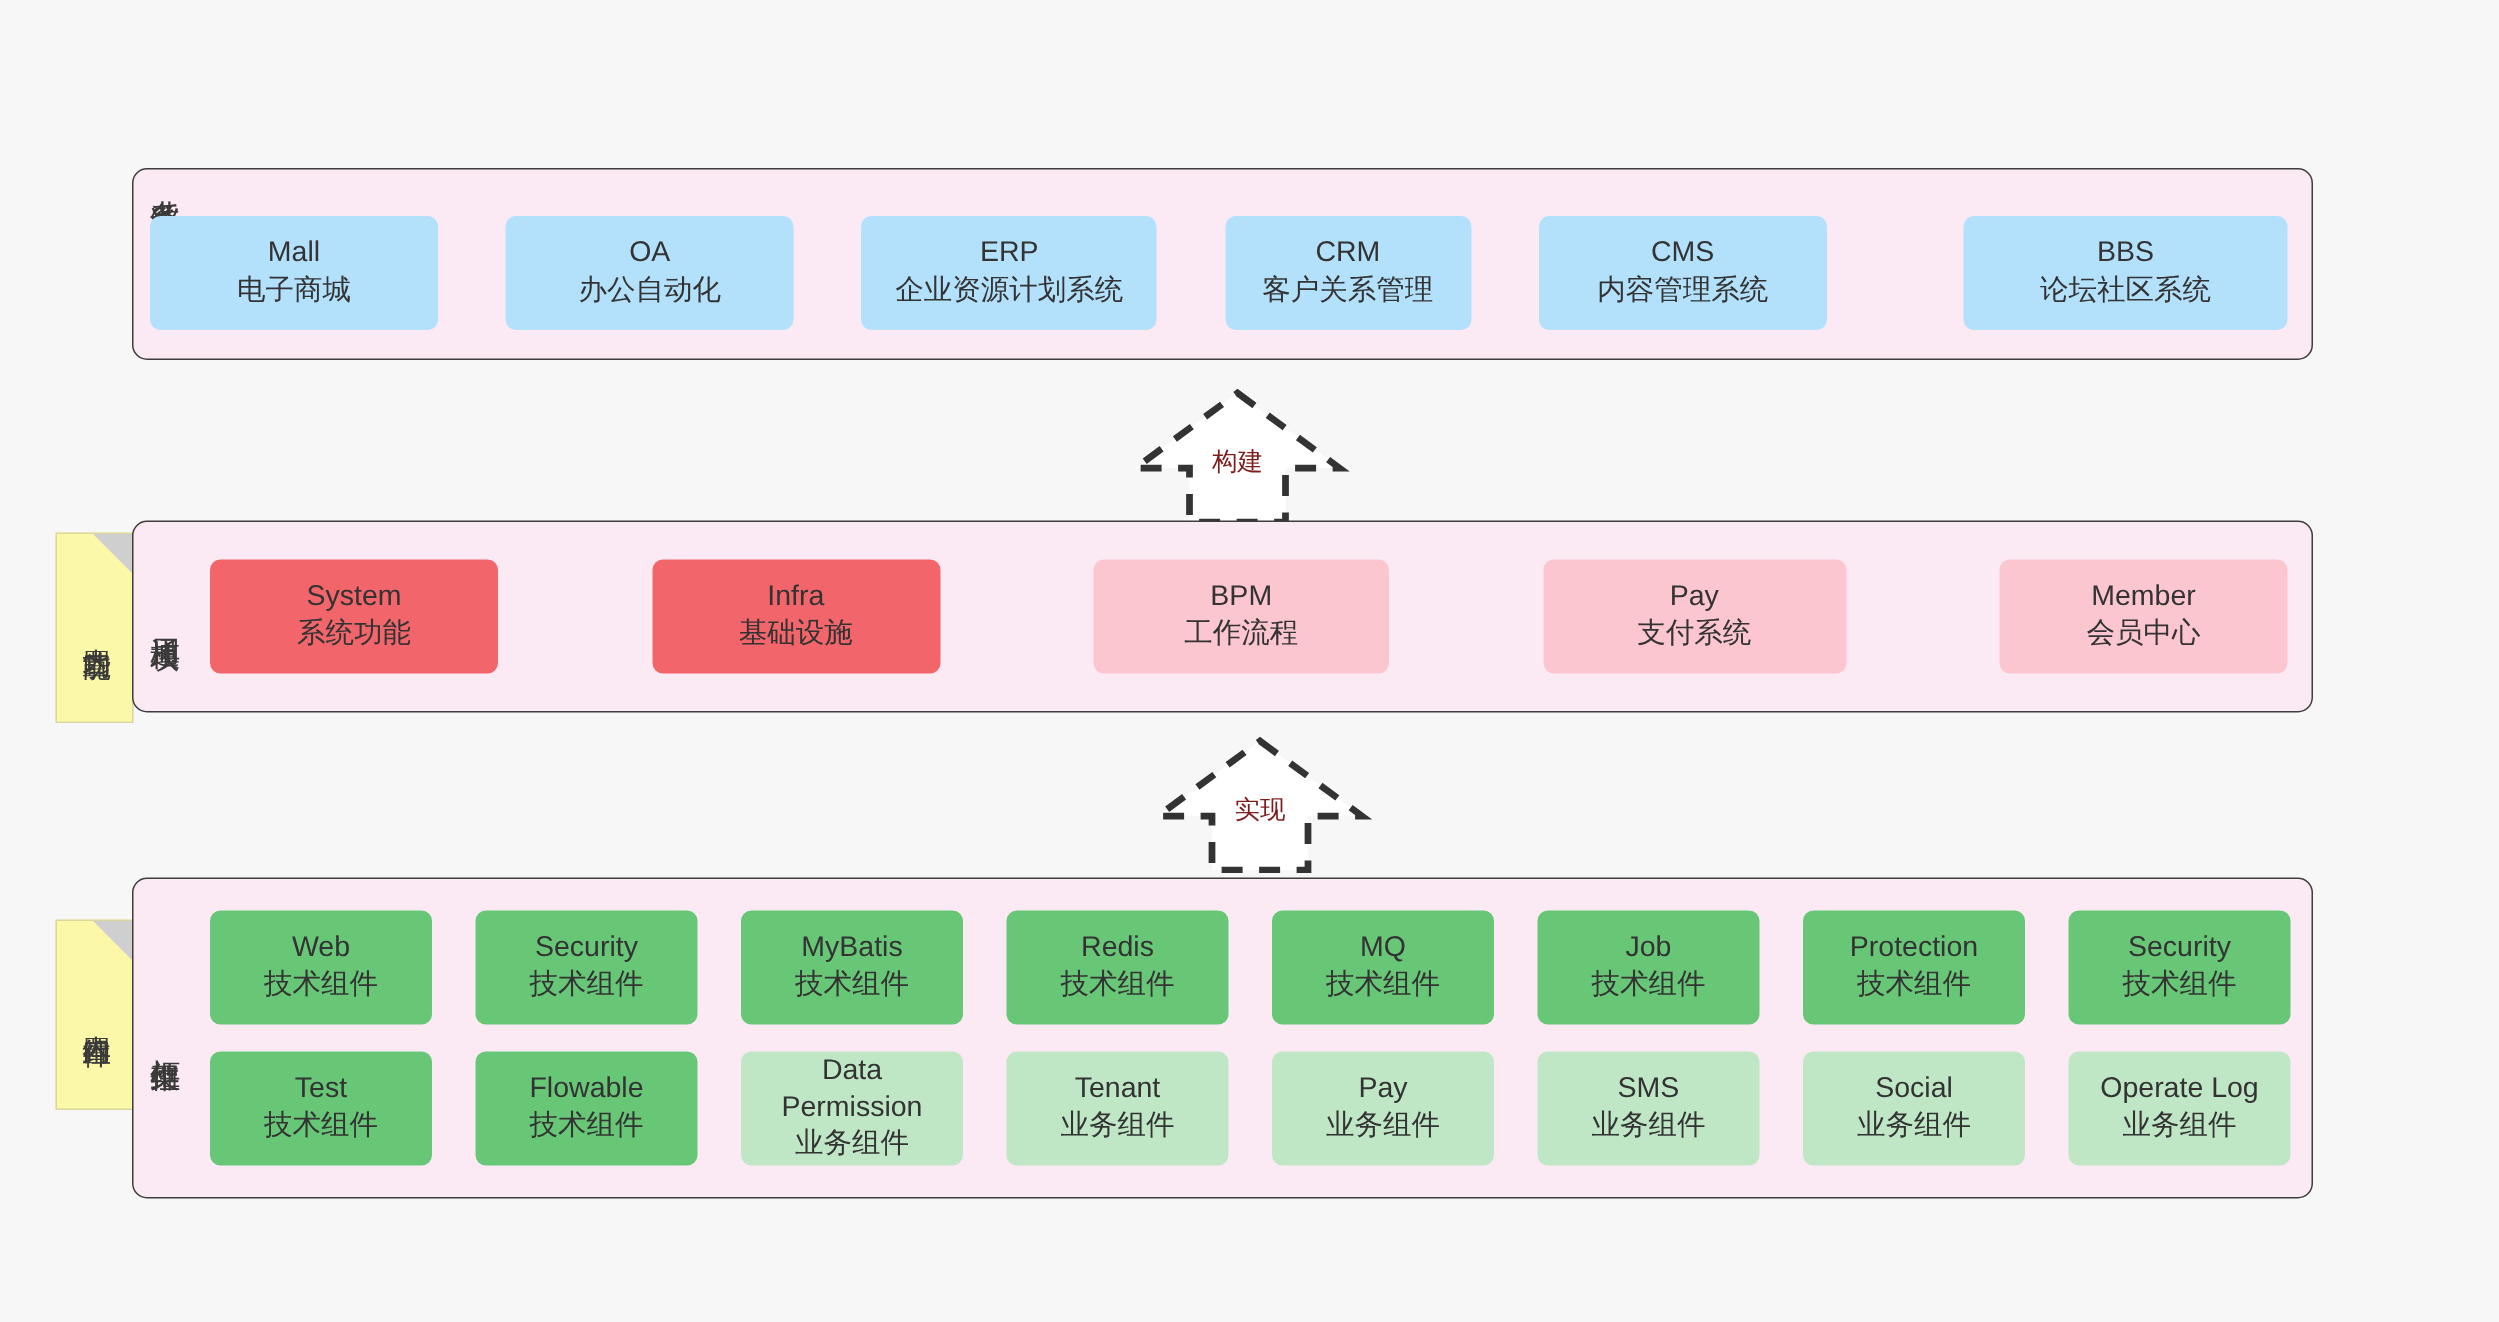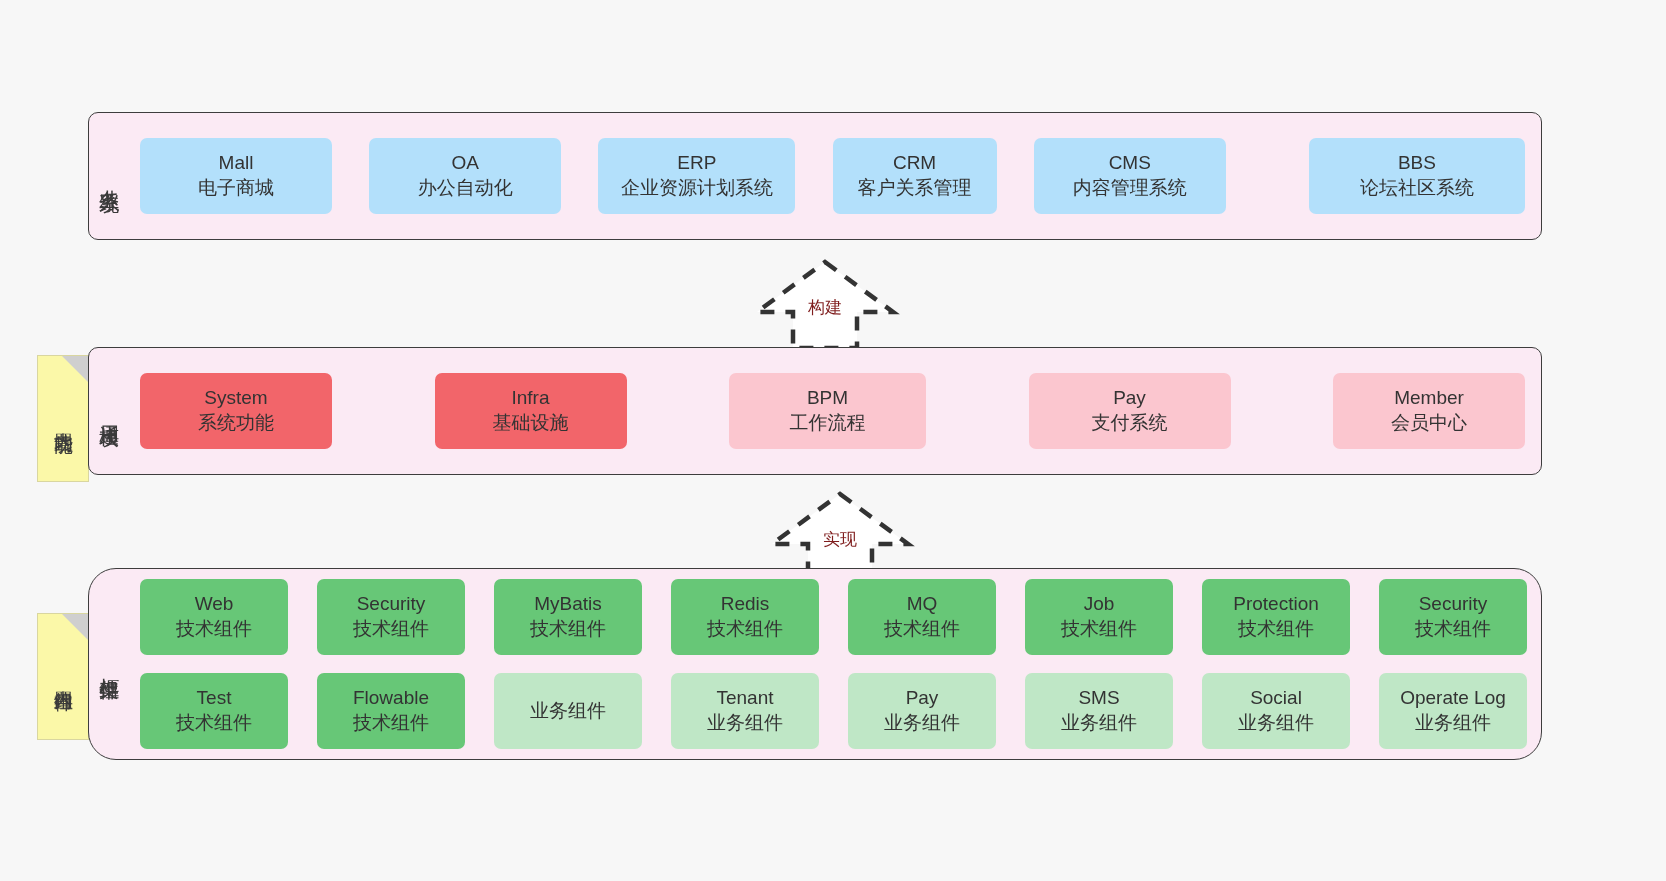--- a/index.html
+++ b/index.html
@@ -76,21 +76,21 @@
     padding: 4px 6px;
   }
   .box .ln { display: block; }
   .box-blue   { background: #b3e0fb; }
   .box-red    { background: #f2656a; }
   .box-pink   { background: #fbc6cf; }
   .box-green  { background: #67c777; }
   .box-lgreen { background: #bfe7c6; }
 
   
-  #layer-business { left: 88px; top: 112px; width: 1454px; height: 128px; }
+  #layer-business { left: 88px; top: 112px; width: 1454px; height: 128px; flex-direction: column; }
   #layer-business .layer-body { padding-left: 11px; }
   #layer-business .box { height: 76px; }
   #layer-business .box:nth-child(1) { width: 192px; }
   #layer-business .box:nth-child(2) { width: 192px; }
   #layer-business .box:nth-child(3) { width: 197px; }
   #layer-business .box:nth-child(4) { width: 164px; }
   #layer-business .box:nth-child(5) { width: 192px; }
   #layer-business .box:nth-child(6) { width: 216px; margin-left: 46px; }
 
   
@@ -98,21 +98,21 @@
   #layer-modules .layer-body { padding-left: 11px; }
   #layer-modules .box { height: 76px; }
   #layer-modules .box:nth-child(1) { width: 192px; }
   #layer-modules .box:nth-child(2) { width: 192px; text-align: center; }
   #layer-modules .box:nth-child(3) { width: 197px; }
   #layer-modules .box:nth-child(4) { width: 202px; }
   #layer-modules .box:nth-child(5) { width: 192px; }
   #layer-modules .box:nth-child(6) { width: 192px; }
 
   
-  #layer-framework { left: 88px; top: 568px; width: 1454px; height: 192px; border-radius: 28px; }
+  #layer-framework { left: 88px; top: 585px; width: 1454px; height: 214px; }
   #layer-framework .layer-body { padding-left: 11px; padding-right: 14px; gap: 18px; }
   #layer-framework .box { height: 76px; width: 148px; }
 
   
   .sticky {
     position: absolute;
     box-sizing: border-box;
     background: #fbf8a8;
     border: 1px solid #d9d6a0;
     display: flex;
@@ -285,20 +285,21 @@
       <div class="row">
         <div class="box box-green">
           <span class="ln">Test</span>
           <span class="ln">技术组件</span>
         </div>
         <div class="box box-green">
           <span class="ln">Flowable</span>
           <span class="ln">技术组件</span>
         </div>
         <div class="box box-lgreen">
+          <span class="ln">Data Permission</span>
           <span class="ln">业务组件</span>
         </div>
         <div class="box box-lgreen">
           <span class="ln">Tenant</span>
           <span class="ln">业务组件</span>
         </div>
         <div class="box box-lgreen">
           <span class="ln">Pay</span>
           <span class="ln">业务组件</span>
         </div>

